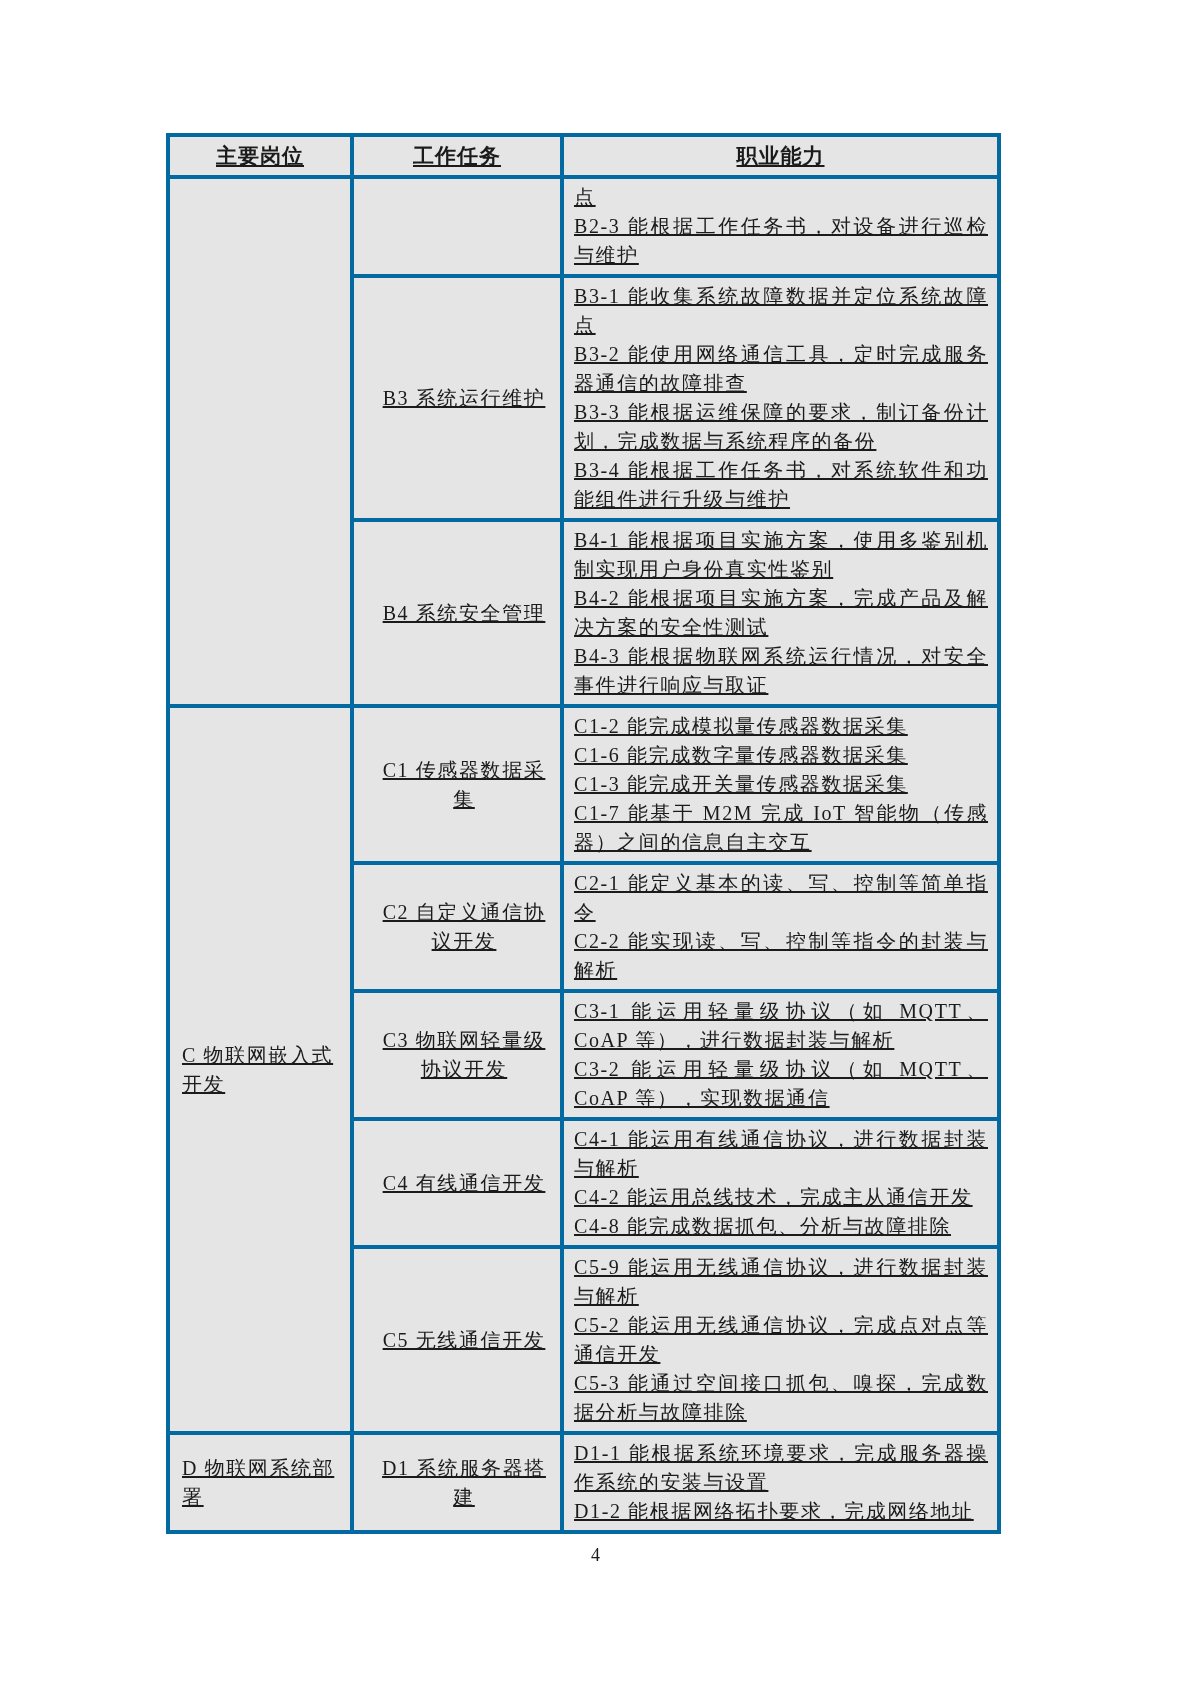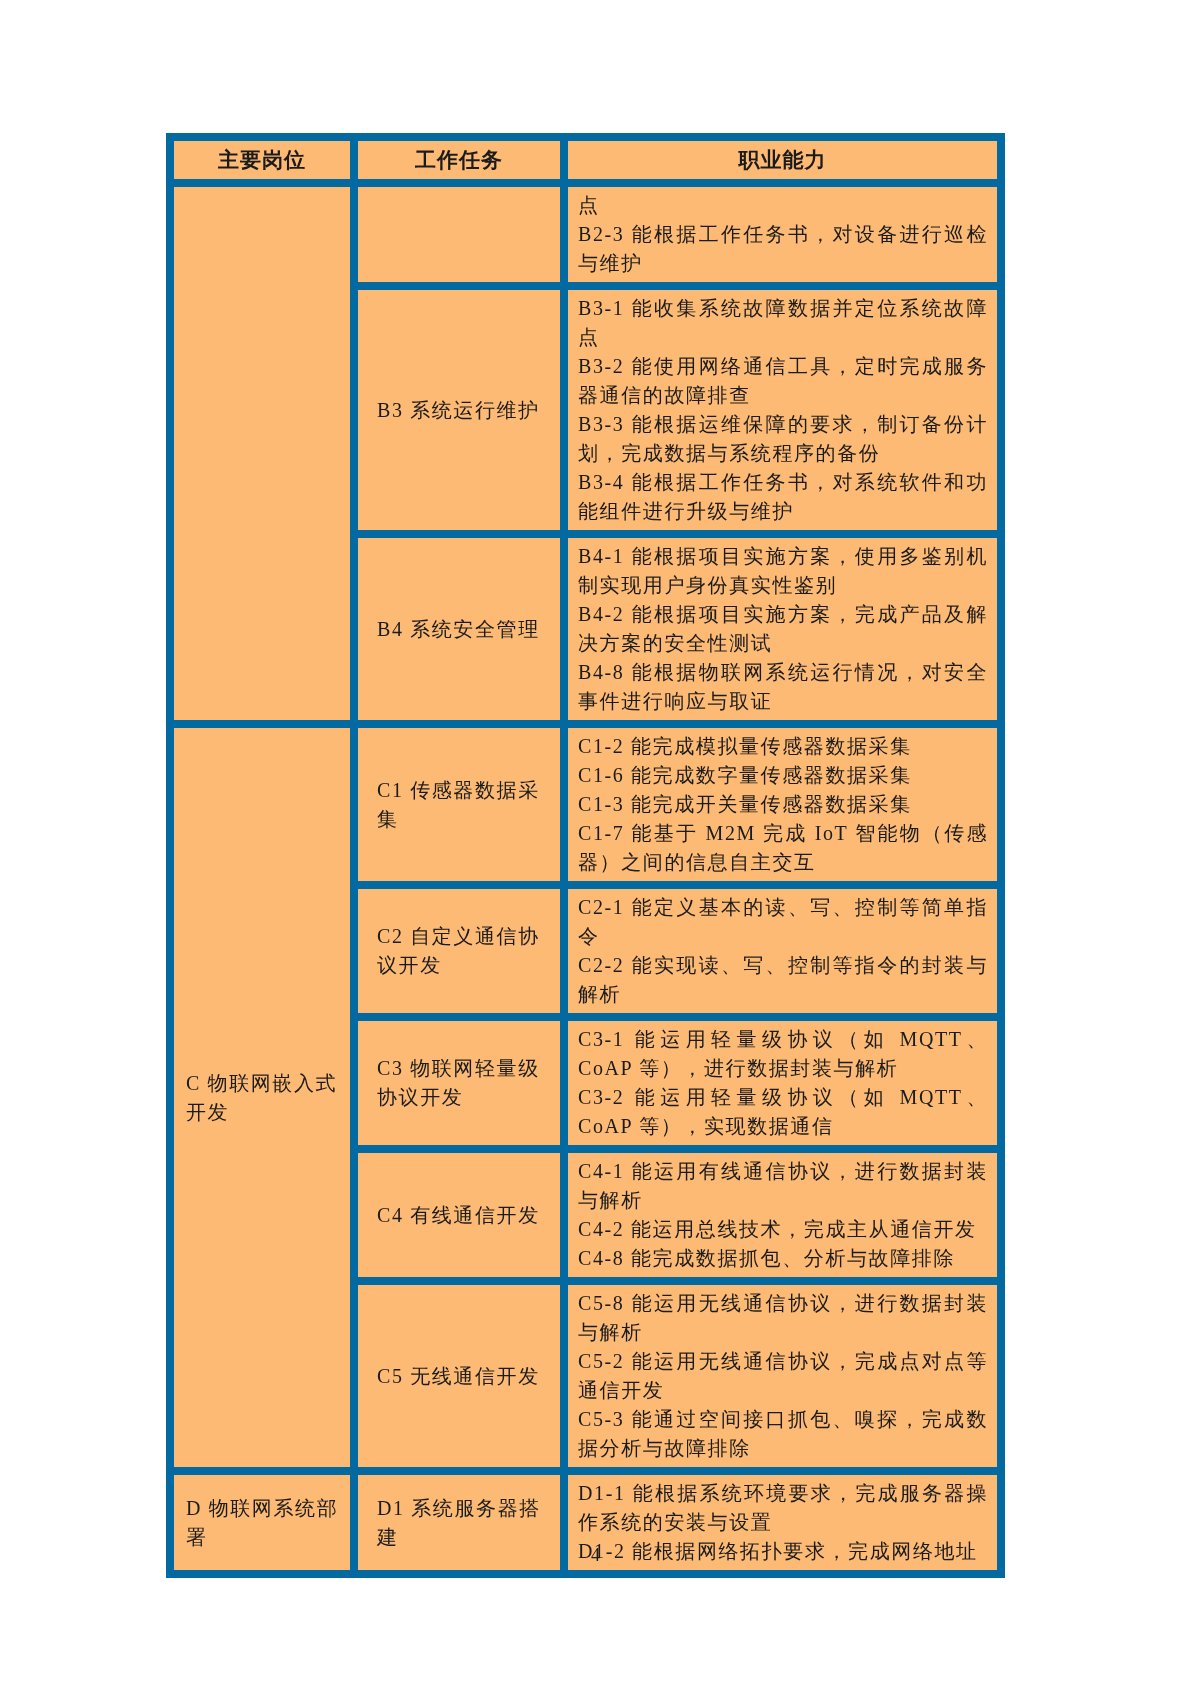--- a/index.html
+++ b/index.html
@@ -17,22 +17,23 @@
     left: 166px; top: 133px;
     width: 831px;
     border-collapse: collapse;
     table-layout: fixed;
   }
   col.c1 { width: 184px; }
   col.c2 { width: 210px; }
   col.c3 { width: 437px; }
 
   .comp-table th, .comp-table td {
-    border: 8px solid #0369a1;
-    background: #fdba74;
+    border: 4px solid #0369a1;
+    background: #e5e5e5;
+    text-decoration: underline;
   }
   .comp-table th {
     font-family: "Liberation Sans", "DejaVu Sans", sans-serif;
     font-weight: bold;
     font-size: 21px;
     letter-spacing: 1px;
     text-align: center;
     padding: 5px 2px;
     height: 36px;
   }
@@ -41,21 +42,21 @@
     line-height: 29px;
     letter-spacing: 1.6px;
   }
   td.col-pos {
     vertical-align: middle;
     text-align: left;
     padding: 3px 4px 3px 12px;
   }
   td.col-task {
     vertical-align: middle;
-    text-align: left;
+    text-align: center;
     padding: 3px 5px 3px 19px;
   }
   td.col-abil {
     vertical-align: middle;
     padding: 4px 9px 4px 10px;
   }
   .abil-line {
     text-align: justify;
     overflow-wrap: break-word;
   }
@@ -102,21 +103,21 @@
             <div class="abil-line">B3-2 能使用网络通信工具，定时完成服务器通信的故障排查</div>
             <div class="abil-line">B3-3 能根据运维保障的要求，制订备份计划，完成数据与系统程序的备份</div>
             <div class="abil-line">B3-4 能根据工作任务书，对系统软件和功能组件进行升级与维护</div>
           </td>
         </tr>
         <tr style="height: 173px;">
           <td class="col-task">B4 系统安全管理</td>
           <td class="col-abil">
             <div class="abil-line">B4-1 能根据项目实施方案，使用多鉴别机制实现用户身份真实性鉴别</div>
             <div class="abil-line">B4-2 能根据项目实施方案，完成产品及解决方案的安全性测试</div>
-            <div class="abil-line">B4-8 能根据物联网系统运行情况，对安全事件进行响应与取证</div>
+            <div class="abil-line">B4-3 能根据物联网系统运行情况，对安全事件进行响应与取证</div>
           </td>
         </tr>
         <tr style="height: 147px;">
           <td class="col-pos" rowspan="5">C 物联网嵌入式开发</td>
           <td class="col-task">C1 传感器数据采集</td>
           <td class="col-abil">
             <div class="abil-line">C1-2 能完成模拟量传感器数据采集</div>
             <div class="abil-line">C1-6 能完成数字量传感器数据采集</div>
             <div class="abil-line">C1-3 能完成开关量传感器数据采集</div>
             <div class="abil-line">C1-7 能基于 M2M 完成 IoT 智能物（传感器）之间的信息自主交互</div>
@@ -140,21 +141,21 @@
           <td class="col-task">C4 有线通信开发</td>
           <td class="col-abil">
             <div class="abil-line">C4-1 能运用有线通信协议，进行数据封装与解析</div>
             <div class="abil-line">C4-2 能运用总线技术，完成主从通信开发</div>
             <div class="abil-line">C4-8 能完成数据抓包、分析与故障排除</div>
           </td>
         </tr>
         <tr style="height: 173px;">
           <td class="col-task">C5 无线通信开发</td>
           <td class="col-abil">
-            <div class="abil-line">C5-8 能运用无线通信协议，进行数据封装与解析</div>
+            <div class="abil-line">C5-9 能运用无线通信协议，进行数据封装与解析</div>
             <div class="abil-line">C5-2 能运用无线通信协议，完成点对点等通信开发</div>
             <div class="abil-line">C5-3 能通过空间接口抓包、嗅探，完成数据分析与故障排除</div>
           </td>
         </tr>
         <tr style="height: 90px;">
           <td class="col-pos" rowspan="1">D 物联网系统部署</td>
           <td class="col-task">D1 系统服务器搭建</td>
           <td class="col-abil">
             <div class="abil-line">D1-1 能根据系统环境要求，完成服务器操作系统的安装与设置</div>
             <div class="abil-line">D1-2 能根据网络拓扑要求，完成网络地址</div>

